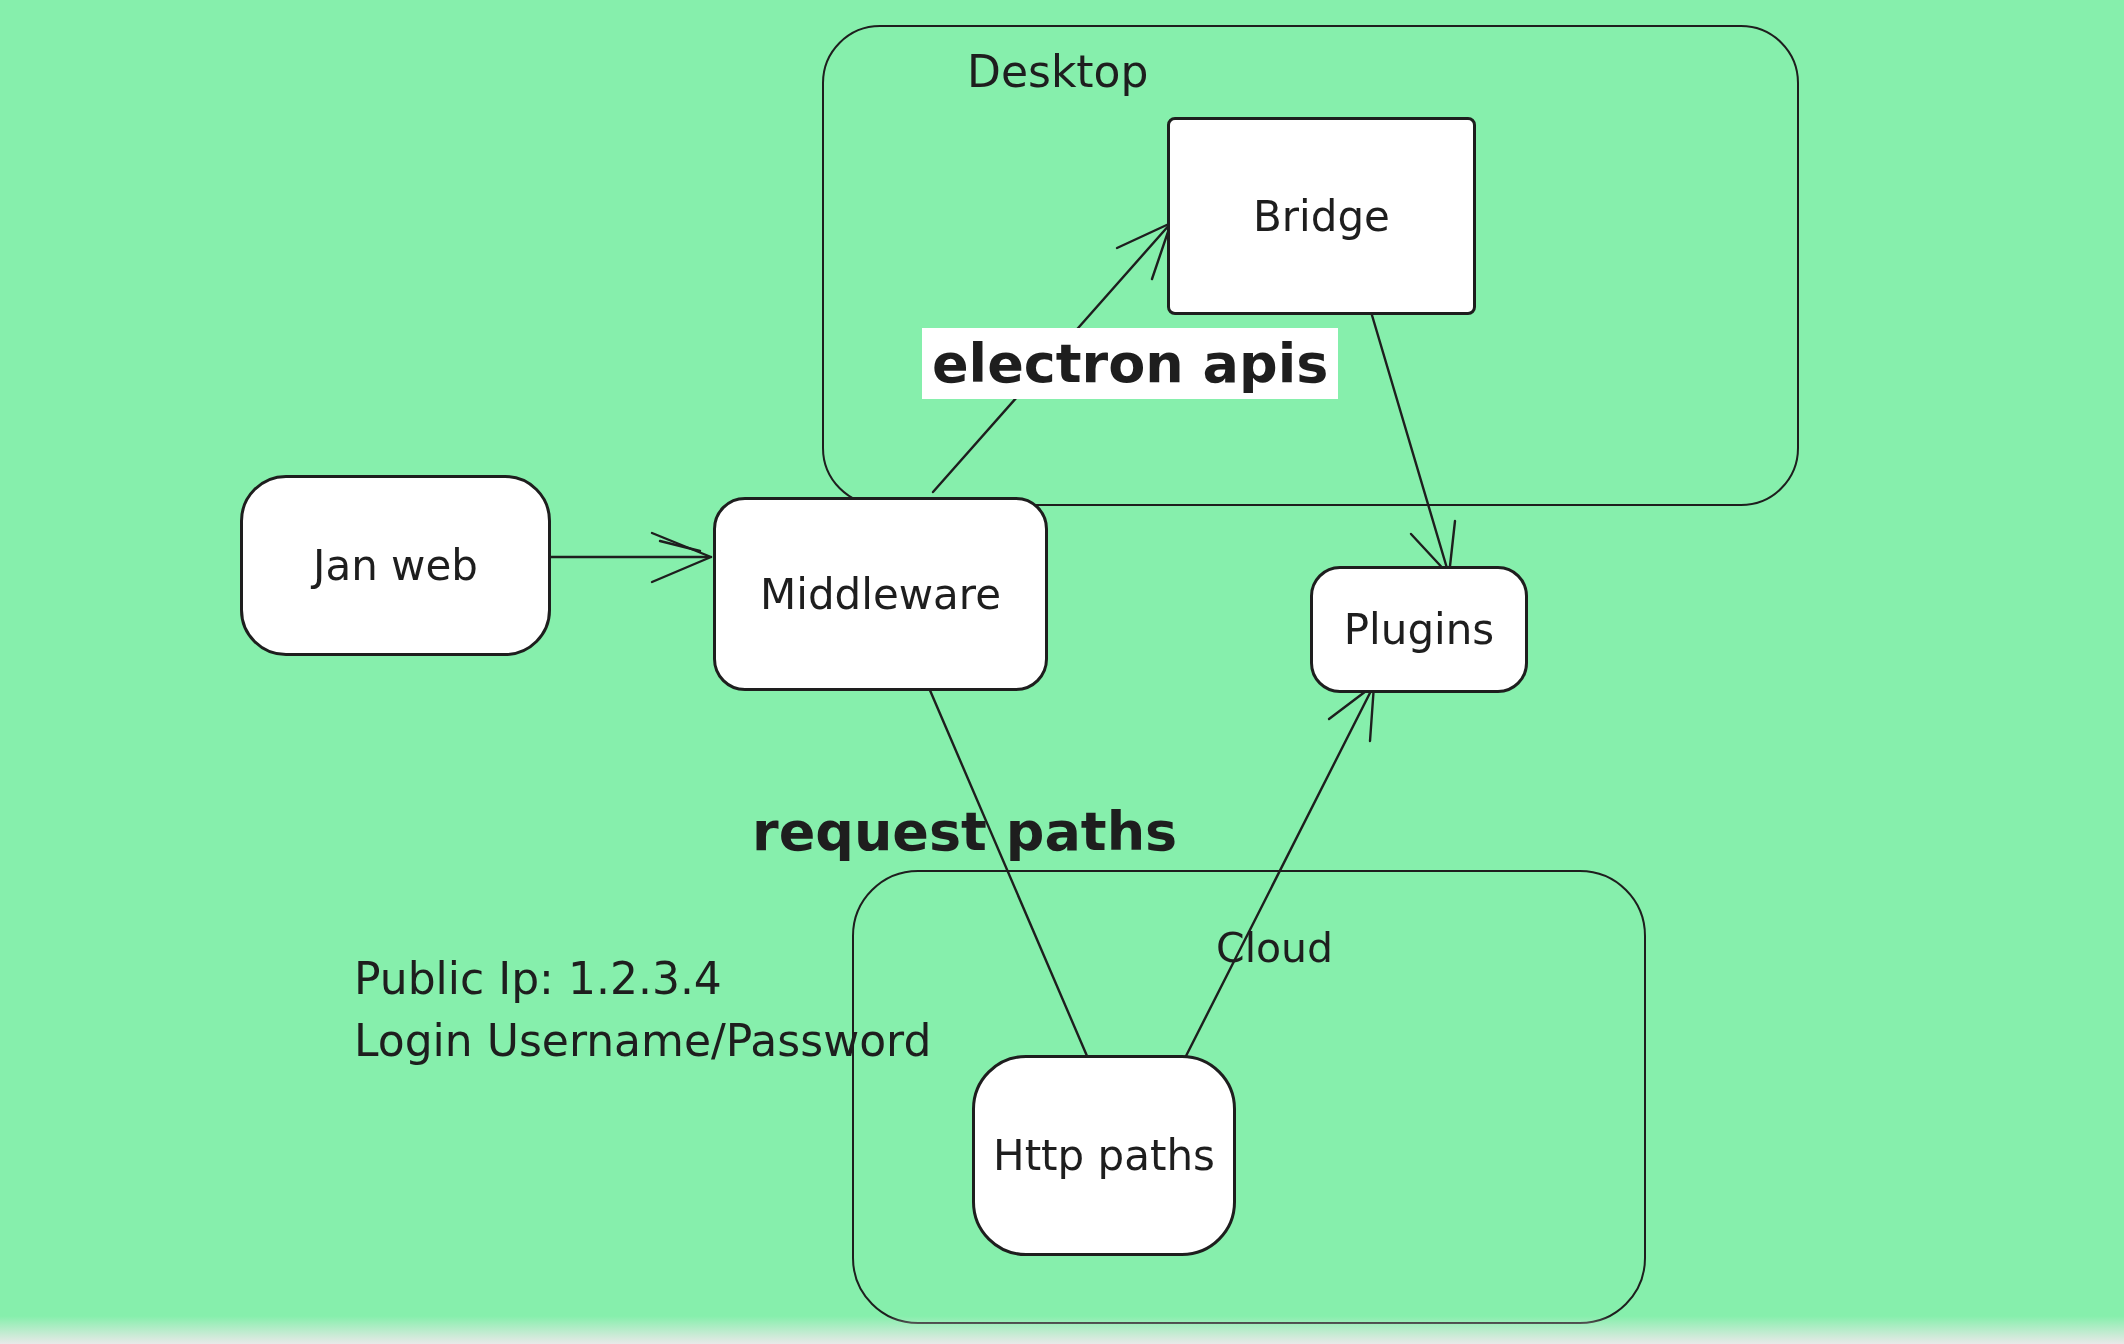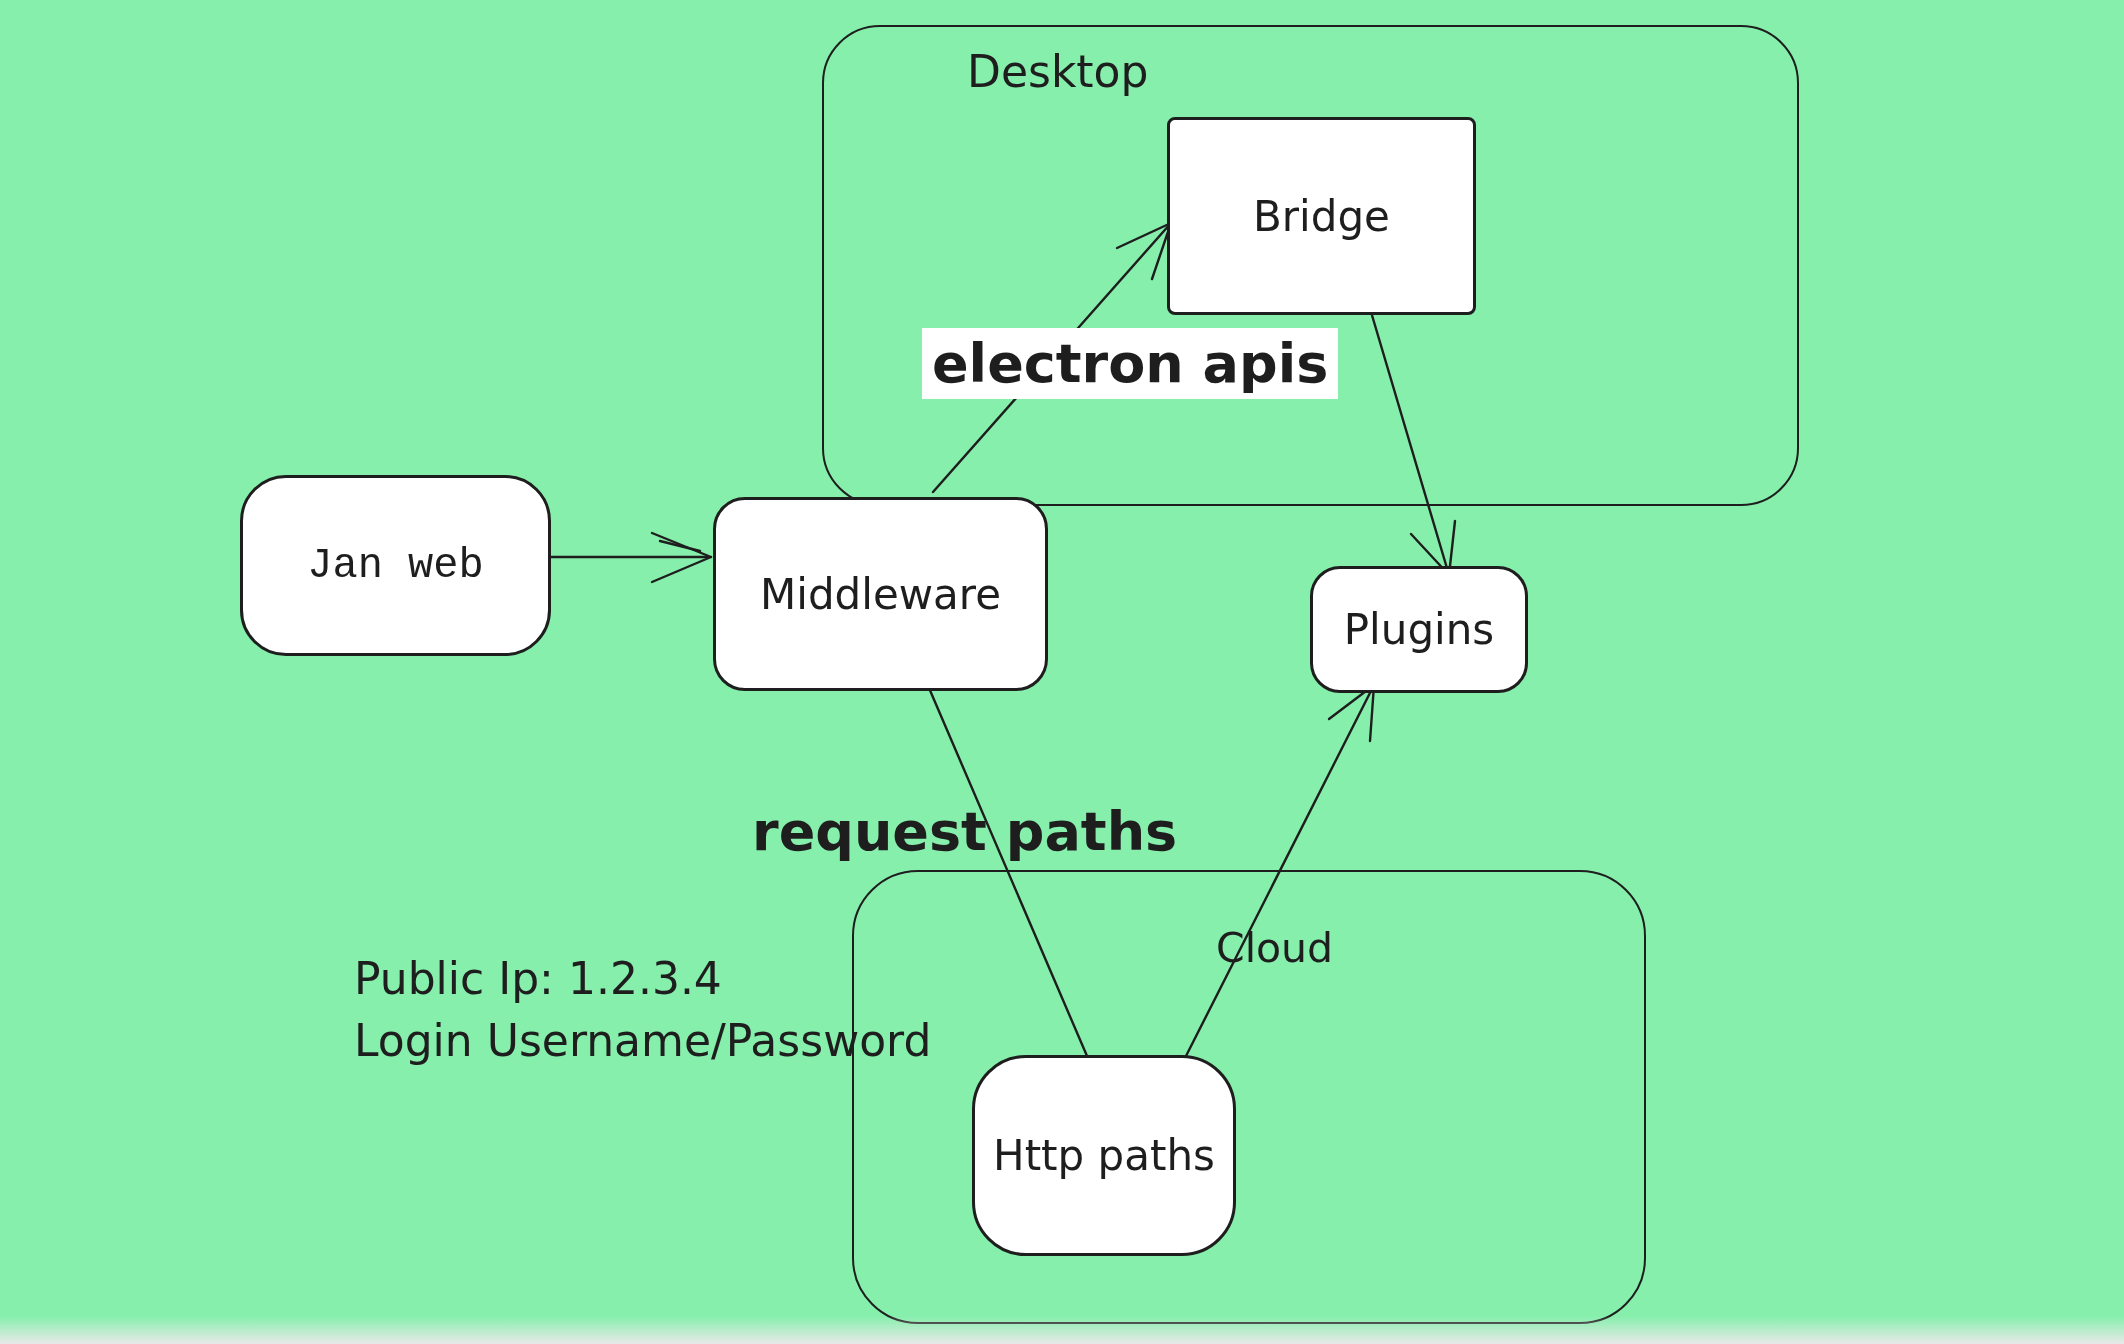--- a/index.html
+++ b/index.html
@@ -66,21 +66,21 @@
     background: #ffffff;
     display: flex;
     align-items: center;
     justify-content: center;
     z-index: 3;
   }
   .node .node-label {
     font-size: 42px;
     white-space: nowrap;
   }
-  #node-jan-web     { left: 240px;  top: 475px;  width: 305px; height: 175px; border-radius: 46px; font-family: Liberation Mono, monospace; }
+  #node-jan-web     { left: 240px;  top: 475px;  width: 305px; height: 175px; border-radius: 46px; }
   #node-middleware  { left: 713px;  top: 497px;  width: 329px; height: 188px; border-radius: 32px; }
   #node-bridge      { left: 1167px; top: 73px;   width: 303px; height: 192px; border-radius: 8px; margin-top: 44px; }
   #node-plugins     { left: 1310px; top: 566px;  width: 212px; height: 121px; border-radius: 30px; }
   #node-http-server { left: 972px;  top: 1055px; width: 258px; height: 195px; border-radius: 54px; }
 
   
   .edge-label {
     position: absolute;
     font-size: 54px;
     white-space: nowrap;

